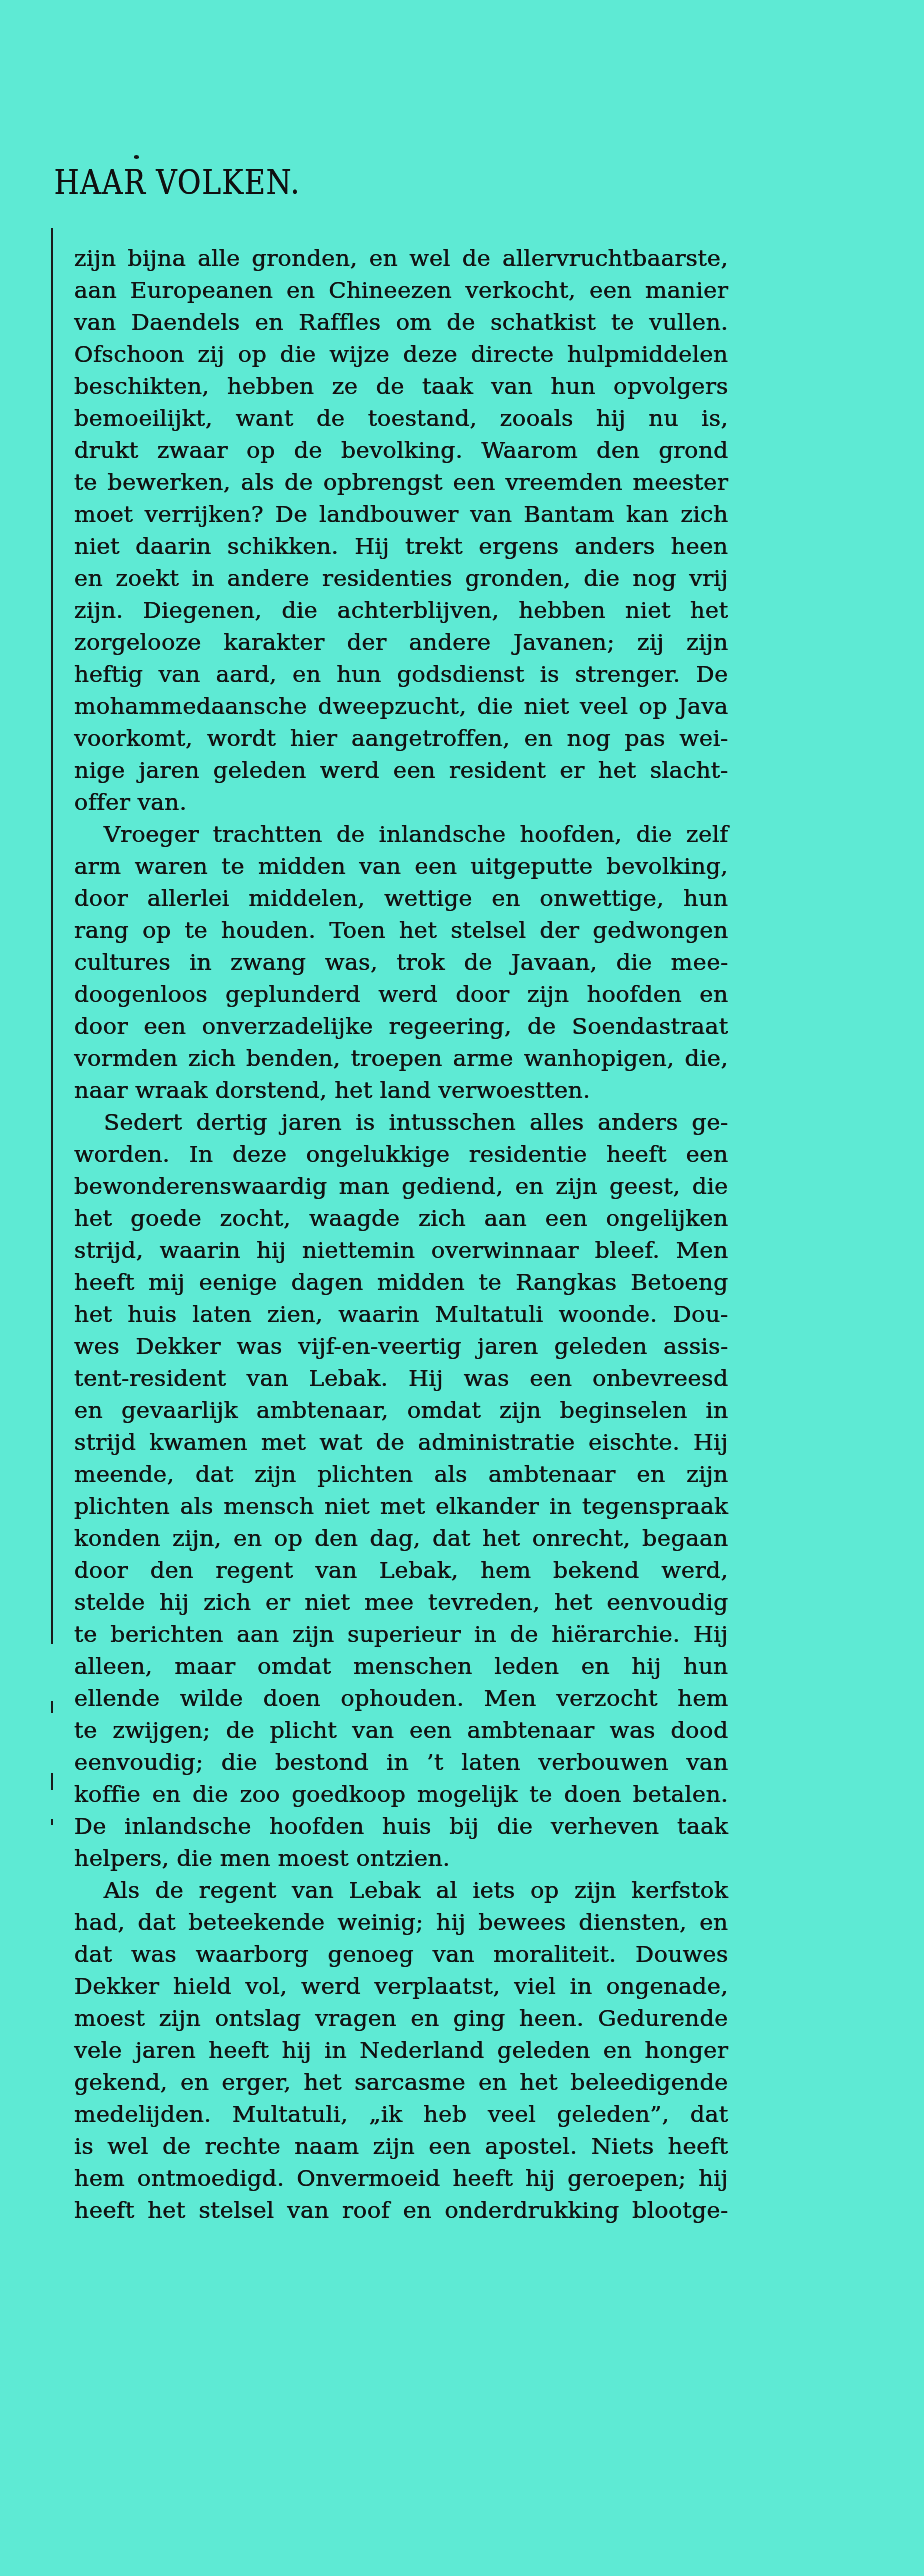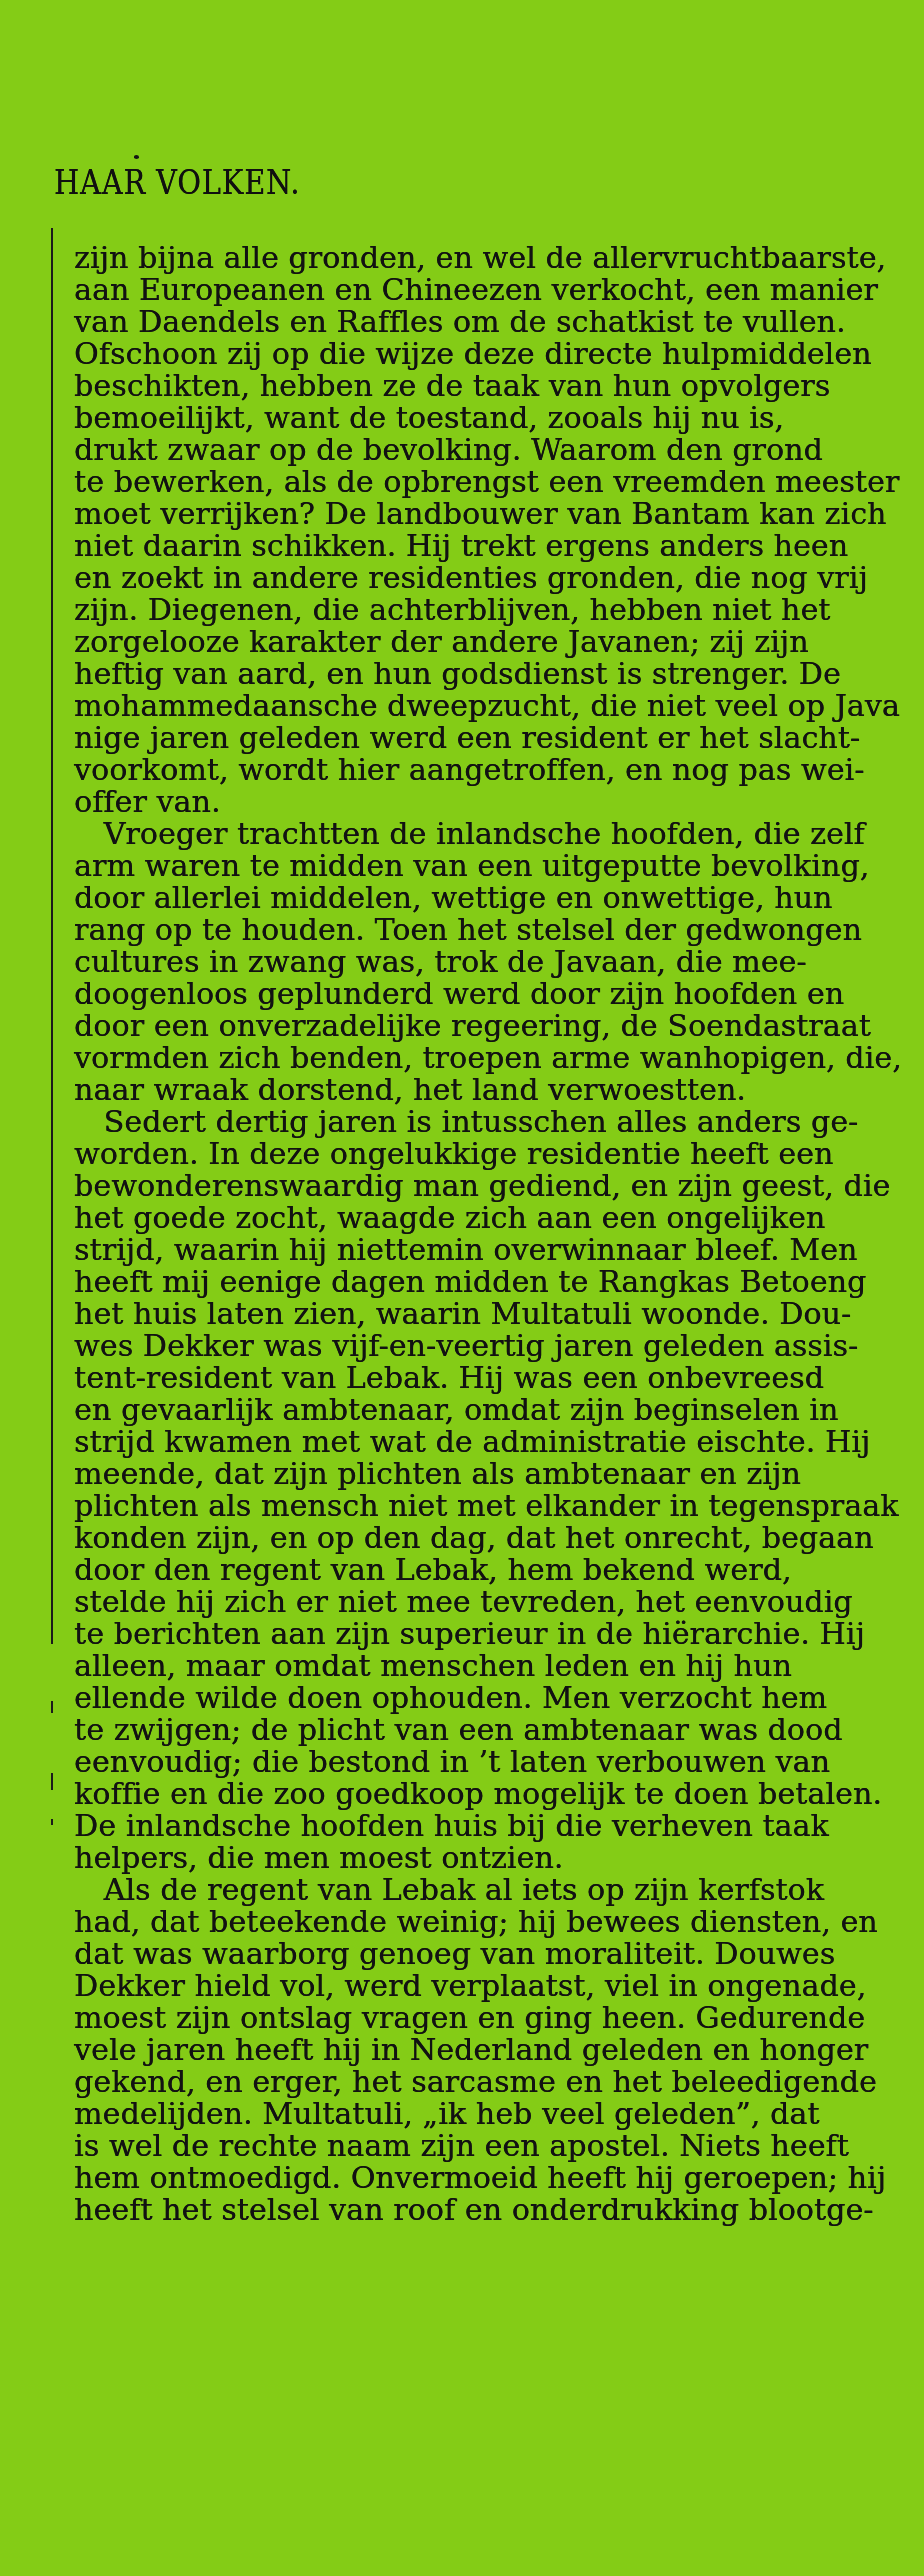--- a/index.html
+++ b/index.html
@@ -1,20 +1,20 @@
 <!DOCTYPE html>
 <html style="font-size:8.6px"><head>
 <meta charset="utf-8">
 <style>
   html, body { margin: 0; padding: 0; background: #ffffff; }
   .page {
     position: relative;
     width: 925px;
     height: 2576px;
-    background: #84cc16;
+    background: #5eead4;
     overflow: hidden;
     font-family: "DejaVu Serif", "Liberation Serif", serif;
     color: #121212;
   }
   
   .running-header {
     position: absolute;
     left: 54px;
     top: 166px;
     margin: 0;
@@ -49,21 +49,21 @@
   .seg.s1 { top: 228px;  height: 1416px; }
   .seg.s2 { top: 1701px; height: 11.8px; }
   .seg.s3 { top: 1773px; height: 17px; }
   .seg.s4 { top: 1819px; height: 6.4px; }
   
   .text-column {
     position: absolute;
     left: 74px;
     top: 242px;
     width: 654px;
-    font-size: 30px;
+    font-size: 23px;
     line-height: 32px;
     letter-spacing: 0.1px;
     color: #121212;
     text-shadow: 0.3px 0 0 currentColor;
   }
   .line {
     height: 32px;
     text-align: justify;
     text-align-last: justify;
     white-space: nowrap;
@@ -92,22 +92,22 @@
       <div class="line">bemoeilijkt, want de toestand, zooals hij nu is,</div>
       <div class="line">drukt zwaar op de bevolking.  Waarom den grond</div>
       <div class="line">te bewerken, als de opbrengst een vreemden meester</div>
       <div class="line">moet verrijken? De landbouwer van Bantam kan zich</div>
       <div class="line">niet daarin schikken.  Hij trekt ergens anders heen</div>
       <div class="line">en zoekt in andere residenties gronden, die nog vrij</div>
       <div class="line">zijn.  Diegenen, die achterblijven, hebben niet het</div>
       <div class="line">zorgelooze karakter der andere Javanen; zij zijn</div>
       <div class="line">heftig van aard, en hun godsdienst is strenger.  De</div>
       <div class="line">mohammedaansche dweepzucht, die niet veel op Java</div>
+      <div class="line">voorkomt, wordt hier aangetroffen, en nog pas wei-</div>
       <div class="line">nige jaren geleden werd een resident er het slacht-</div>
-      <div class="line">voorkomt, wordt hier aangetroffen, en nog pas wei-</div>
       <div class="line end">offer van.</div>
       <div class="line indent">Vroeger trachtten de inlandsche hoofden, die zelf</div>
       <div class="line">arm waren te midden van een uitgeputte bevolking,</div>
       <div class="line">door allerlei middelen, wettige en onwettige, hun</div>
       <div class="line">rang op te houden. Toen het stelsel der gedwongen</div>
       <div class="line">cultures in zwang was, trok de Javaan, die mee-</div>
       <div class="line">doogenloos geplunderd werd door zijn hoofden en</div>
       <div class="line">door een onverzadelijke regeering, de Soendastraat</div>
       <div class="line">vormden zich benden, troepen arme wanhopigen, die,</div>
       <div class="line end">naar wraak dorstend, het land verwoestten.</div>

